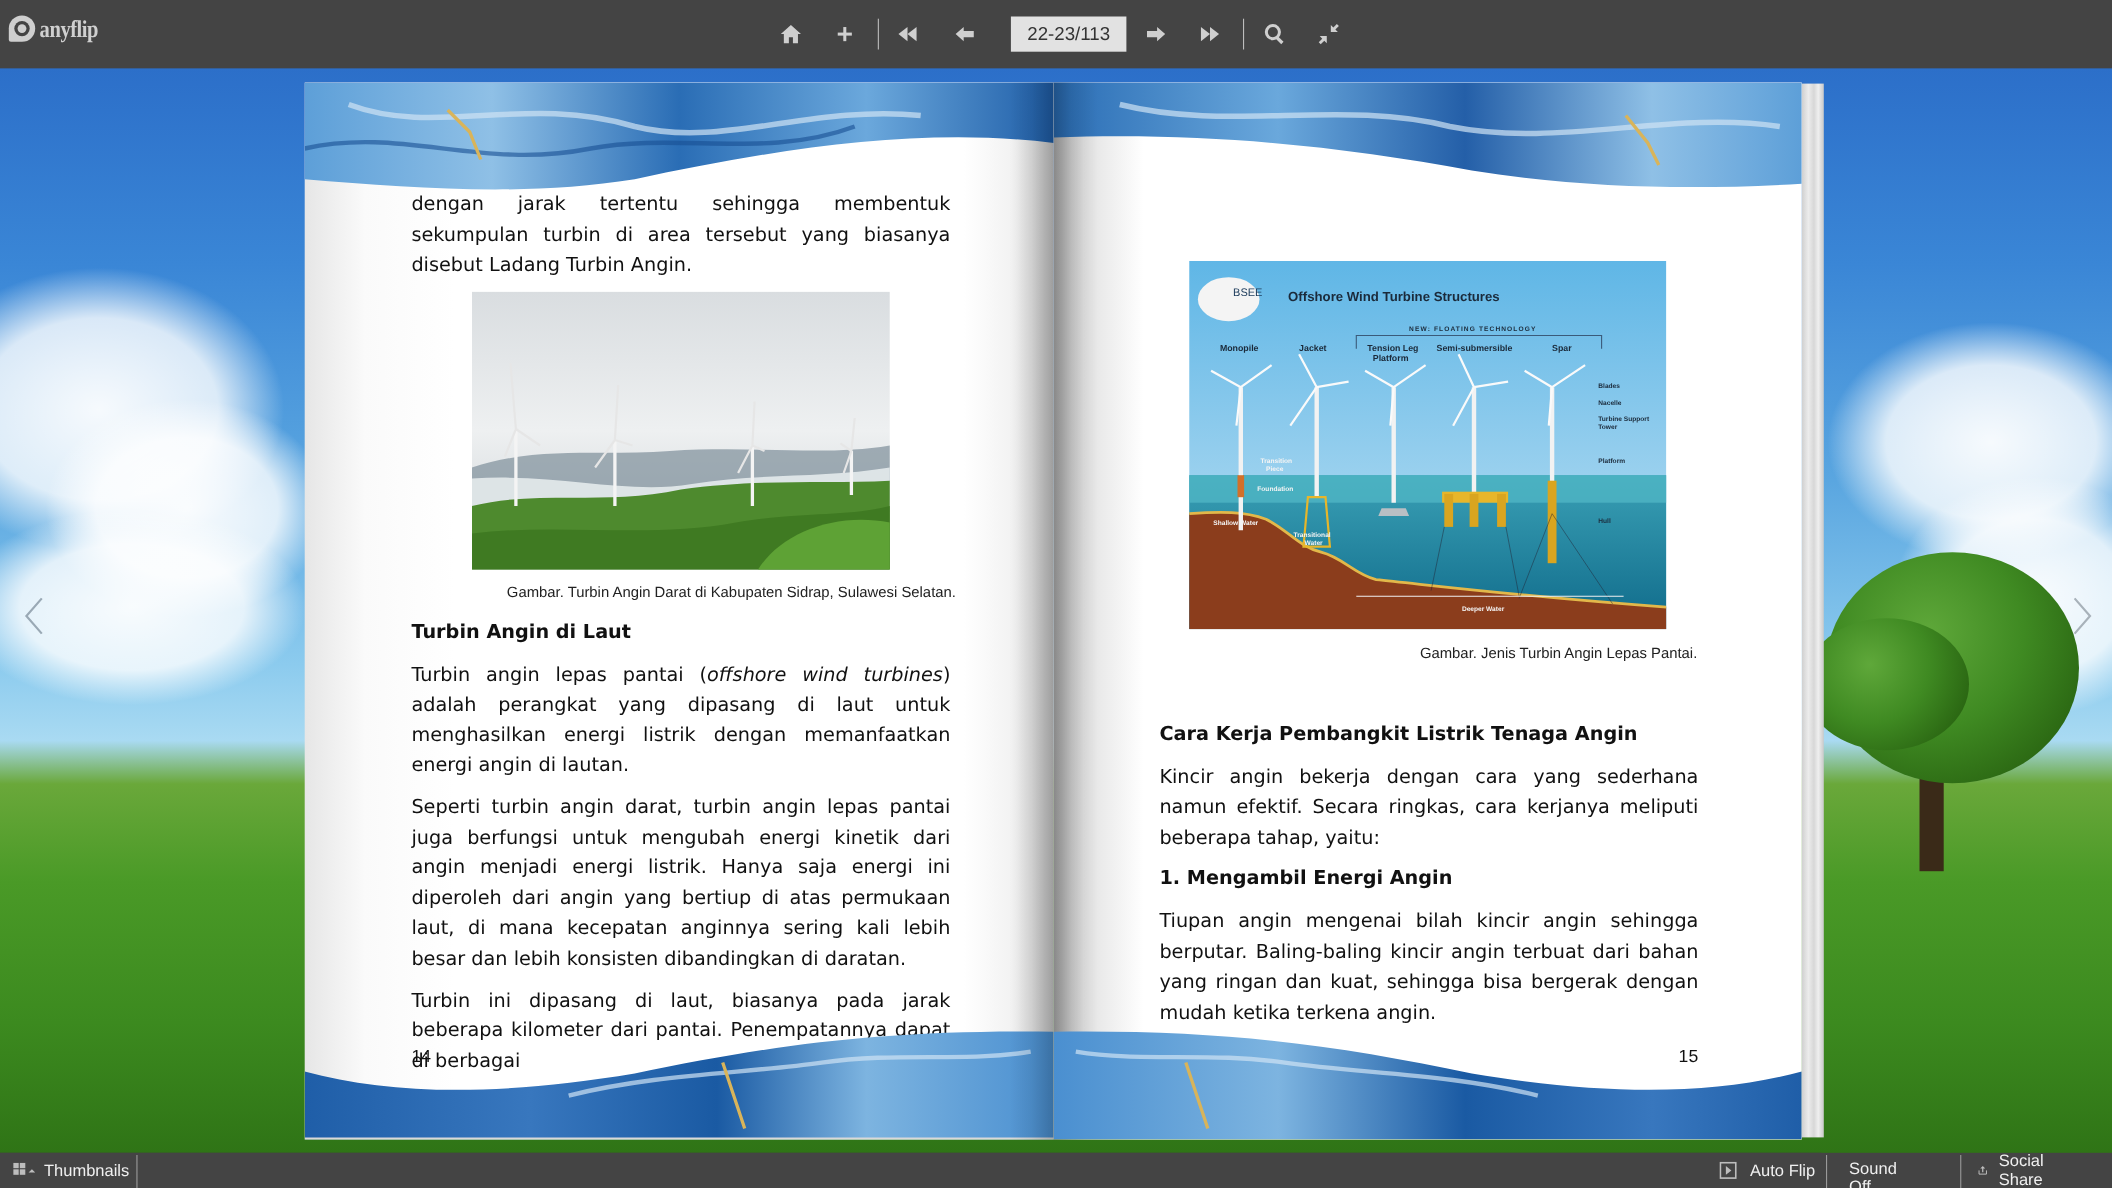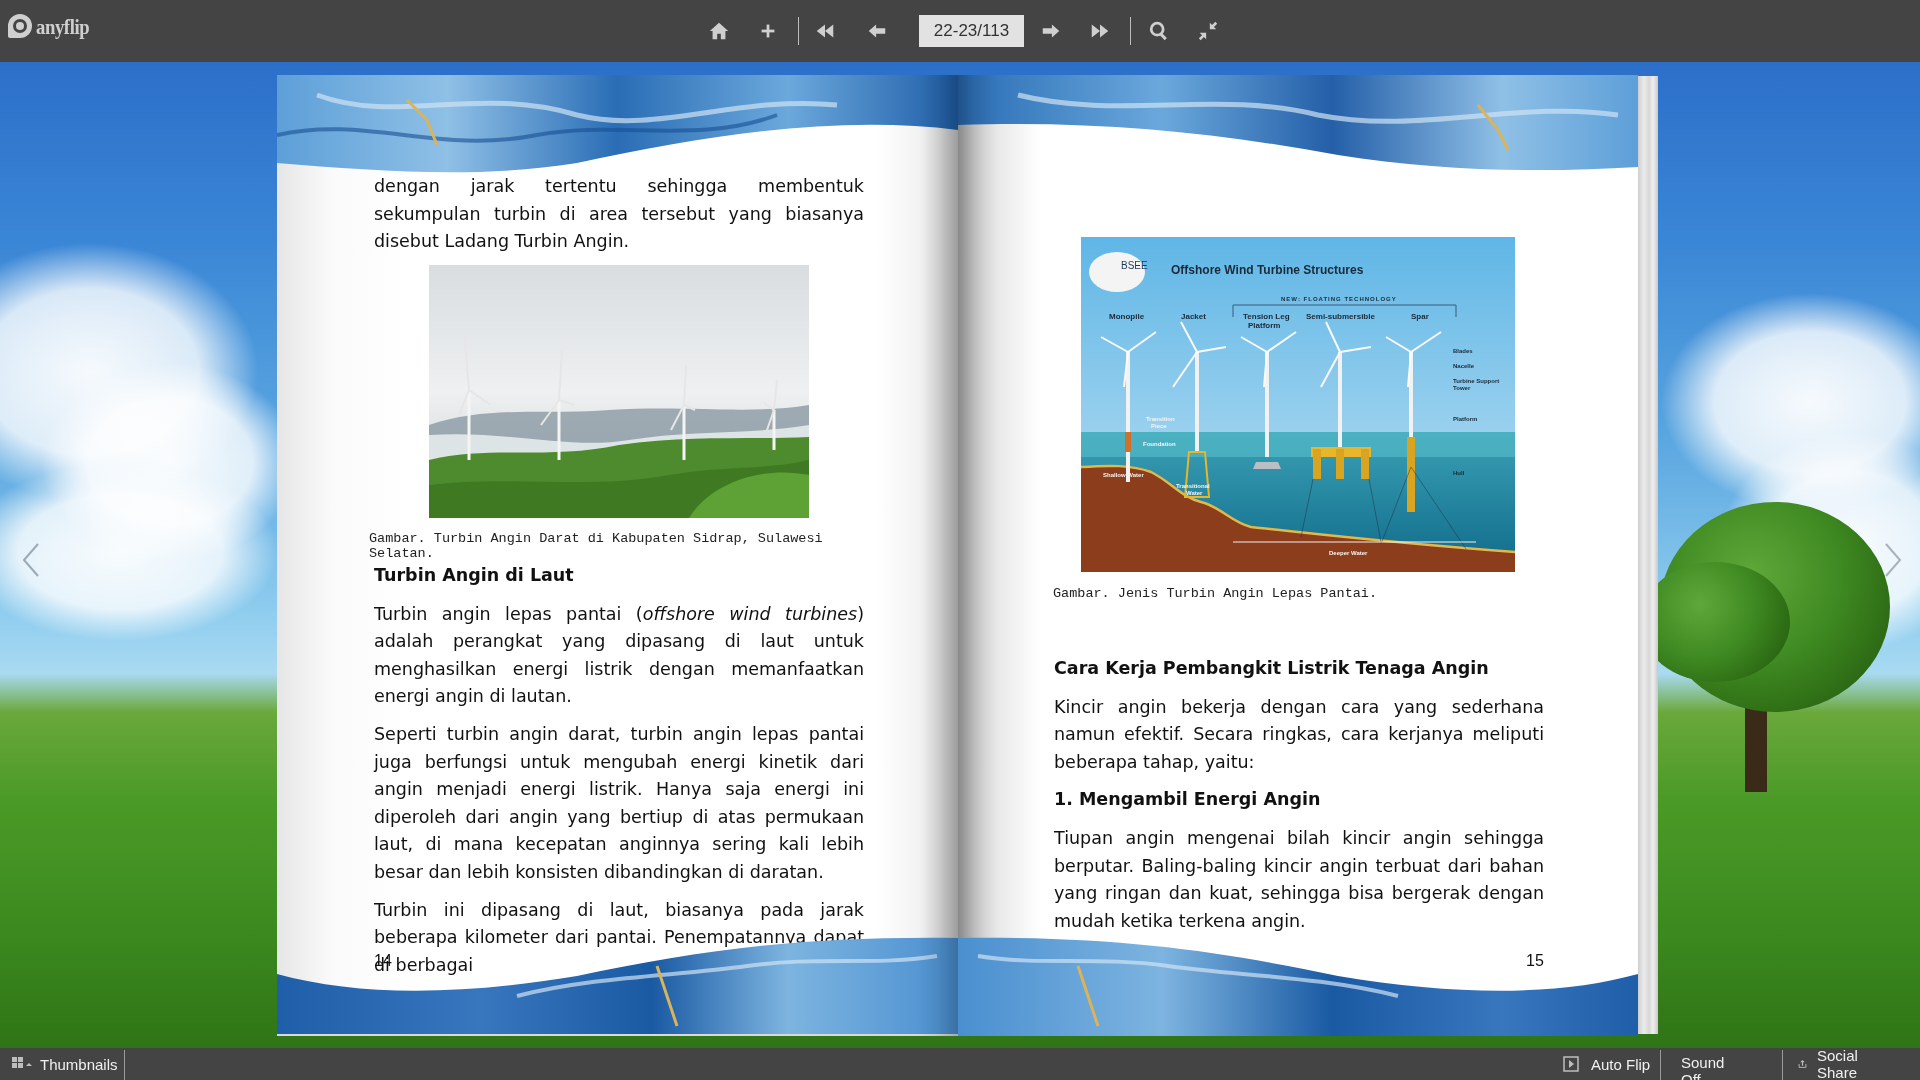--- a/index.html
+++ b/index.html
@@ -43,21 +43,21 @@
   .book { position: absolute; left: 277px; top: 75px; width: 1361px; height: 961px; }
   .stack { position: absolute; left: 1638px; top: 76px; width: 20px; height: 958px; background: linear-gradient(90deg, #cfcfcf 0%, #ececec 30%, #d7d7d7 55%, #efefef 75%, #c9c9c9 100%); }
   .page { position: absolute; top: 0; height: 961px; background: #fff; overflow: hidden; }
   .page.left { left: 0; width: 681px; background: linear-gradient(90deg, #e6e6e6 0%, #fafafa 8%, #ffffff 20%, #ffffff 88%, #f1f1f1 95%, #c9c9c9 100%); }
   .page.right { left: 681px; width: 680px; background: linear-gradient(90deg, #b7b7b7 0%, #e2e2e2 4%, #ffffff 12%, #ffffff 100%); }
   .marble { position: absolute; left: 0; width: 100%; }
   .marble svg { display: block; }
   .text-block { position: absolute; font-family: "DejaVu Sans", sans-serif; font-size: 17.5px; line-height: 27.6px; color: #111; text-align: justify; }
   .text-block p { margin-bottom: 10px; }
   .heading { font-weight: bold; font-size: 17.5px; color: #111; font-family: "DejaVu Sans", sans-serif; }
-  .caption { position: absolute; font-family: Liberation Mono, monospace; font-size: 13.5px; color: #222; text-align: left; }
+  .caption { position: absolute; font-family: Liberation Sans, sans-serif; font-size: 13.5px; color: #222; text-align: right; }
   .page-num { position: absolute; font-family: "Liberation Sans", sans-serif; font-size: 16px; color: #111; }
   .photo { position: absolute; overflow: hidden; }
   .photo svg { display: block; }
   .spine-shadow { position: absolute; top: 0; width: 40px; height: 961px; pointer-events: none; }
 </style>
 </head>
 <body>
 
 <div class="scene">
   <div class="cloud" style="left:-80px; top:180px; width:340px; height:260px;"></div>

